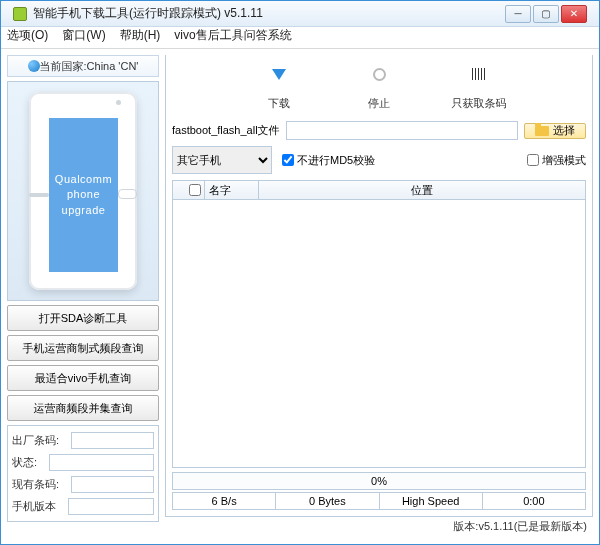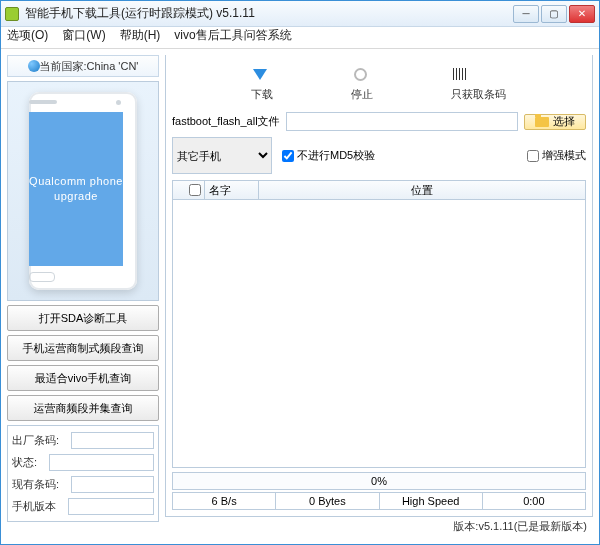--- a/index.html
+++ b/index.html
@@ -1,57 +1,57 @@
 <!DOCTYPE html>
 <html><head>
 <meta charset="utf-8">
 <style>
 * { box-sizing: border-box; margin: 0; padding: 0; font-family: "Microsoft YaHei", SimSun, Arial, sans-serif; }
 body { background: #fff; width: 600px; height: 545px; overflow: hidden; font-size: 11px; }
 .window { width: 600px; height: 545px; border: 1px solid #3a8fd6; background: #fff; display: flex; flex-direction: column; }
-.titlebar { height: 26px; background: linear-gradient(#f8fbfe,#e3eef9); display: flex; align-items: center; padding: 0 4px; border-bottom: 1px solid #c8d8e8; }
+.titlebar { height: 26px; background: linear-gradient(#f8fbfe,#e3eef9); display: flex; align-items: center; padding: 0 12px; border-bottom: 1px solid #c8d8e8; }
 .titlebar .app-icon { width: 14px; height: 14px; background: #9acd32; border: 1px solid #6b8e23; border-radius: 2px; margin-right: 6px; }
 .titlebar .title { flex: 1; color: #222; font-size: 12px; }
 .winbtns { display: flex; gap: 2px; }
 .winbtn { width: 26px; height: 18px; border: 1px solid #9bb8d3; background: linear-gradient(#f6fafd,#dbe9f6); border-radius: 2px; display: flex; align-items: center; justify-content: center; font-size: 10px; color: #333; cursor: pointer; }
 .winbtn.close { background: linear-gradient(#f08080,#d33); border-color: #b33; color: #fff; }
 .menubar { height: 22px; display: flex; padding: 0 6px; gap: 14px; border-bottom: 1px solid #d9d9d9; font-size: 12px; color: #222; }
 .menubar span { cursor: pointer; }
 .content { flex: 1; display: flex; padding: 6px; gap: 6px; }
 .left { width: 152px; display: flex; flex-direction: column; gap: 4px; }
 .country-bar { height: 22px; border: 1px solid #c8d8e8; background: linear-gradient(#fdfefe,#eef5fc); display: flex; align-items: center; justify-content: center; font-size: 11px; color: #333; }
 .country-bar .globe { width: 12px; height: 12px; border-radius: 50%; background: radial-gradient(circle at 30% 30%, #7ec8ff, #1e7cc8); }
 .phone-box { border: 1px solid #bcd; background: linear-gradient(#e9f3fc 0%, #dce9f5 100%); display: flex; justify-content: center; padding: 10px 0; }
-.phone { width: 108px; height: 198px; background: #fff; border-radius: 10px; box-shadow: 0 3px 8px rgba(0,0,0,.15), inset 0 0 0 2px #e5e9ed; position: relative; display: flex; flex-direction: column; align-items: flex-start; }
+.phone { width: 108px; height: 198px; background: #fff; border-radius: 10px; box-shadow: 0 3px 8px rgba(0,0,0,.15), inset 0 0 0 2px #e5e9ed; position: relative; display: flex; flex-direction: row; align-items: center; }
 .phone .speaker { width: 28px; height: 4px; background: #cfd6dc; border-radius: 2px; margin-top: 8px; }
 .phone .cam { width: 5px; height: 5px; background: #cfd6dc; border-radius: 50%; position: absolute; top: 8px; right: 16px; }
 .phone .screen { width: 94px; height: 154px; background: #62a8e8; margin-top: 8px; color: #fff; font-size: 11px; display: flex; flex-direction: column; align-items: center; justify-content: center; letter-spacing: .5px; text-align: center; line-height: 1.4; }
 .phone .homebtn { width: 26px; height: 10px; border: 1px solid #cfd6dc; border-radius: 4px; margin-top: 6px; }
 .sidebtn { height: 26px; border: 1px solid #adadad; background: linear-gradient(#fefefe,#eaeaea); border-radius: 2px; font-size: 11px; cursor: pointer; }
 .info-box { border: 1px solid #bcd; padding: 6px 4px; display: flex; flex-direction: column; gap: 5px; }
 .info-row { display: flex; align-items: center; gap: 12px; font-size: 11px; color: #333; }
 .info-row input { flex: 1; min-width: 0; height: 17px; border: 1px solid #bcd; padding: 0 2px; font-size: 11px; }
 .right { flex: 1; display: flex; flex-direction: column; }
 .tabs { display: flex; border-bottom: 1px solid #bcd; height: 30px; }
 .tab { padding: 0 12px; display: flex; align-items: center; border: 1px solid #bcd; border-bottom: none; margin-right: 2px; background: linear-gradient(#fdfefe,#ecf3fa); font-size: 12px; cursor: pointer; color: #333; position: relative; top: 1px; }
 .tab.active { background: #fff; color: #2478c8; border-bottom: 1px solid #fff; }
 .tabbody { flex: 1; border: 1px solid #bcd; border-top: none; padding: 6px; display: flex; flex-direction: column; }
 .actions { display: flex; justify-content: center; gap: 44px; padding: 4px 0 8px; }
-.actionbtn { display: flex; flex-direction: column; gap: 4px; width: 56px; cursor: pointer; font-size: 11px; color: #333; }
+.actionbtn { display: flex; flex-direction: column; align-items: center; gap: 13px; width: 56px; cursor: pointer; font-size: 11px; color: #333; }
 .actionbtn .ico { width: 18px; height: 18px; display: flex; align-items: center; justify-content: center; }
 .ico-down { width: 0; height: 0; border-left: 7px solid transparent; border-right: 7px solid transparent; border-top: 11px solid #2c8de0; }
 .ico-stop { width: 13px; height: 13px; border: 2px solid #b9b9b9; border-radius: 50%; }
 .ico-barcode { width: 14px; height: 12px; background: repeating-linear-gradient(90deg,#333 0 1px,transparent 1px 3px); }
 .filerow { display: flex; align-items: center; gap: 6px; font-size: 11px; padding: 2px 0; justify-content: flex-end; }
 .filerow input[type=text] { flex: 1; height: 19px; border: 1px solid #bcd; padding: 0 3px; }
 .btn-choose { height: 16px; padding: 0 10px; border: 1px solid #d8bb67; background: linear-gradient(#fff6d9,#ffe8a0); border-radius: 2px; cursor: pointer; display: flex; align-items: center; gap: 4px; font-size: 11px; }
 .btn-choose .folder { width: 14px; height: 10px; background: #f4c445; border-radius: 1px; position: relative; }
 .btn-choose .folder::before { content:""; position:absolute; top:-3px; left:0; width:6px; height:3px; background:#f4c445; border-radius:1px 1px 0 0; }
 .optrow { display: flex; align-items: center; gap: 10px; font-size: 11px; padding: 4px 0 6px; }
-.optrow select { height: 37px; border: 1px solid #bcd; font-size: 11px; min-width: 100px; }
+.optrow select { height: 28px; border: 1px solid #bcd; font-size: 11px; min-width: 100px; }
 .optrow label { display: flex; align-items: center; gap: 3px; }
 .tablehead { display: flex; border: 1px solid #bcd; background: linear-gradient(#fafcfe,#eaf1f8); height: 20px; font-size: 11px; padding-left: 12px; }
 .tablehead .c0 { width: 20px; display:flex; align-items:center; justify-content:center; border-right:1px solid #bcd; }
 .tablehead .c1 { width: 54px; display:flex; align-items:center; padding:0 4px; border-right:1px solid #bcd; }
 .tablehead .c2 { flex:1; display:flex; align-items:center; justify-content:center; }
 .tablebody { flex:1; border:1px solid #bcd; border-top:none; background:#fff; }
 .progress { height: 18px; border:1px solid #bcd; margin-top:4px; background:#fafcfe; display:flex; align-items:center; justify-content:center; font-size:11px; }
 .statusbar { display:flex; height:18px; border:1px solid #bcd; margin-top:2px; font-size:11px; }
 .statusbar div { flex:1; display:flex; align-items:center; justify-content:center; border-right:1px solid #bcd; }
 .statusbar div:last-child { border-right:none; }

